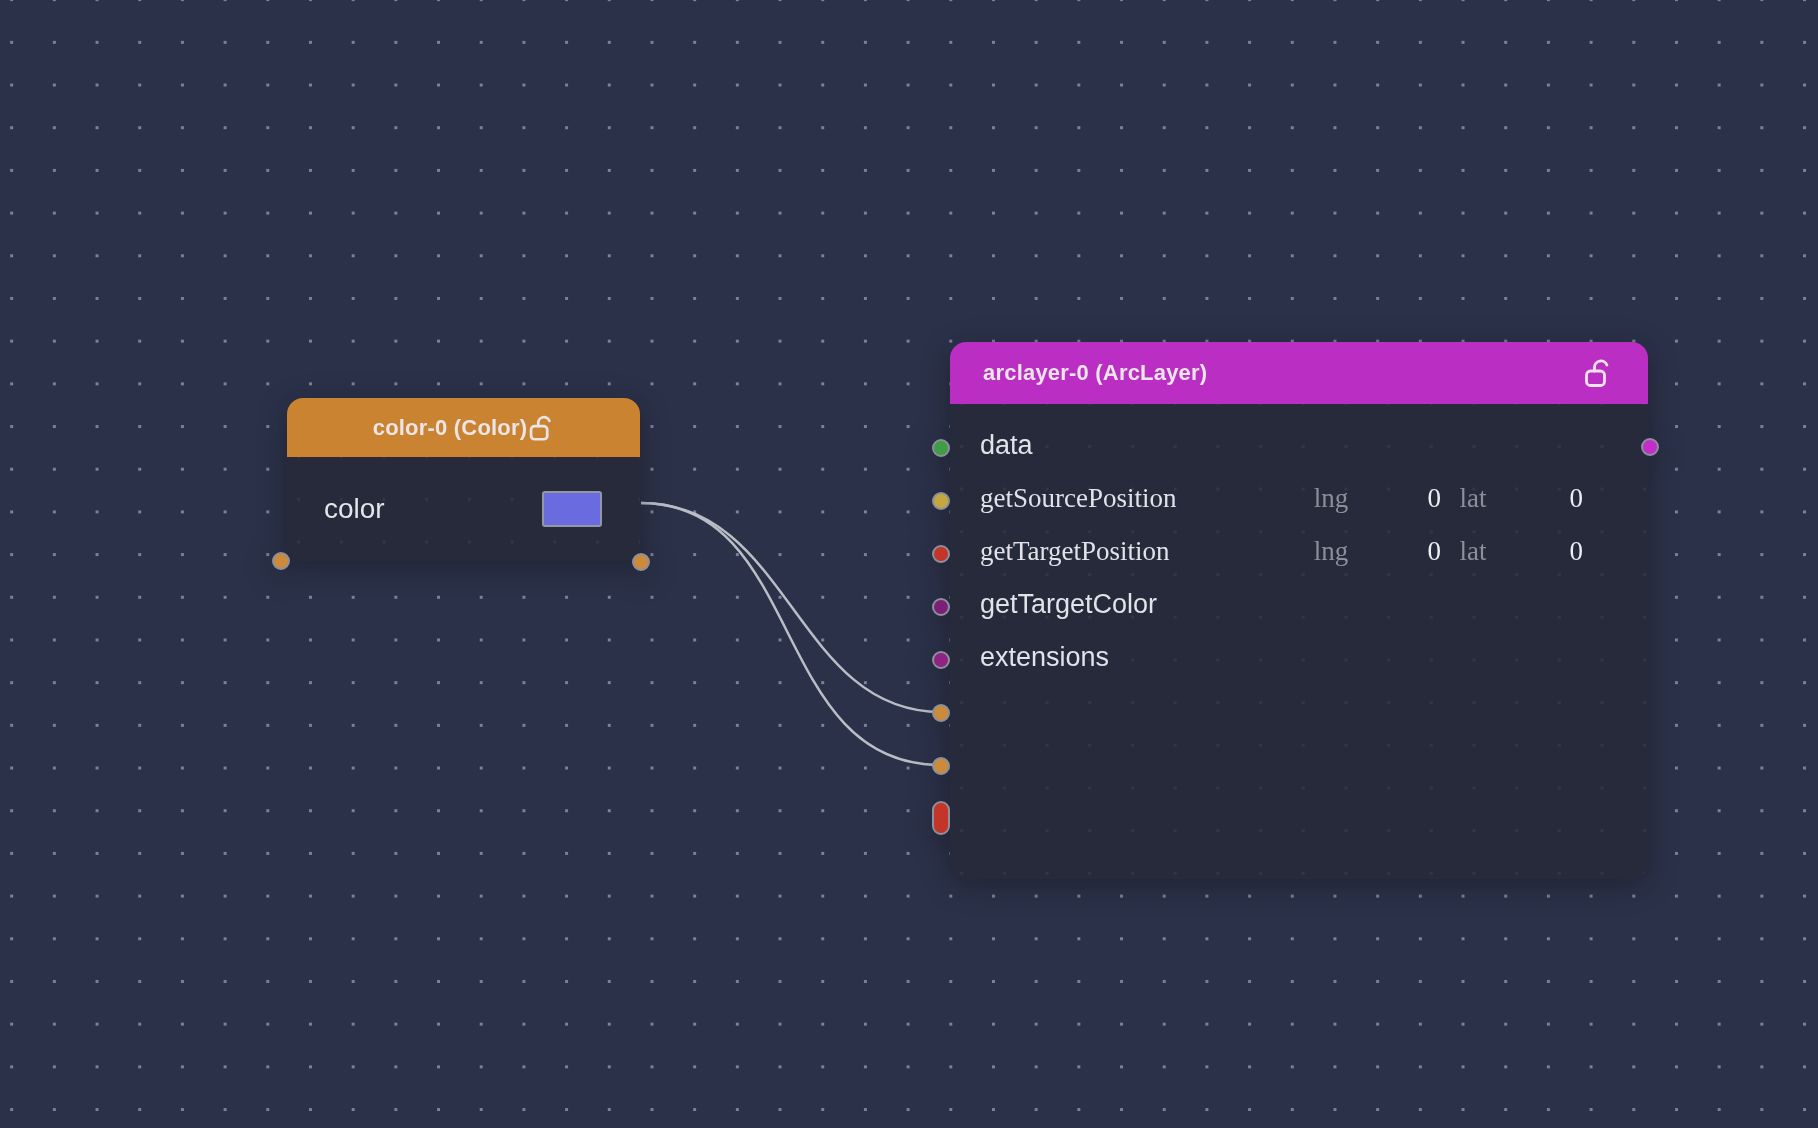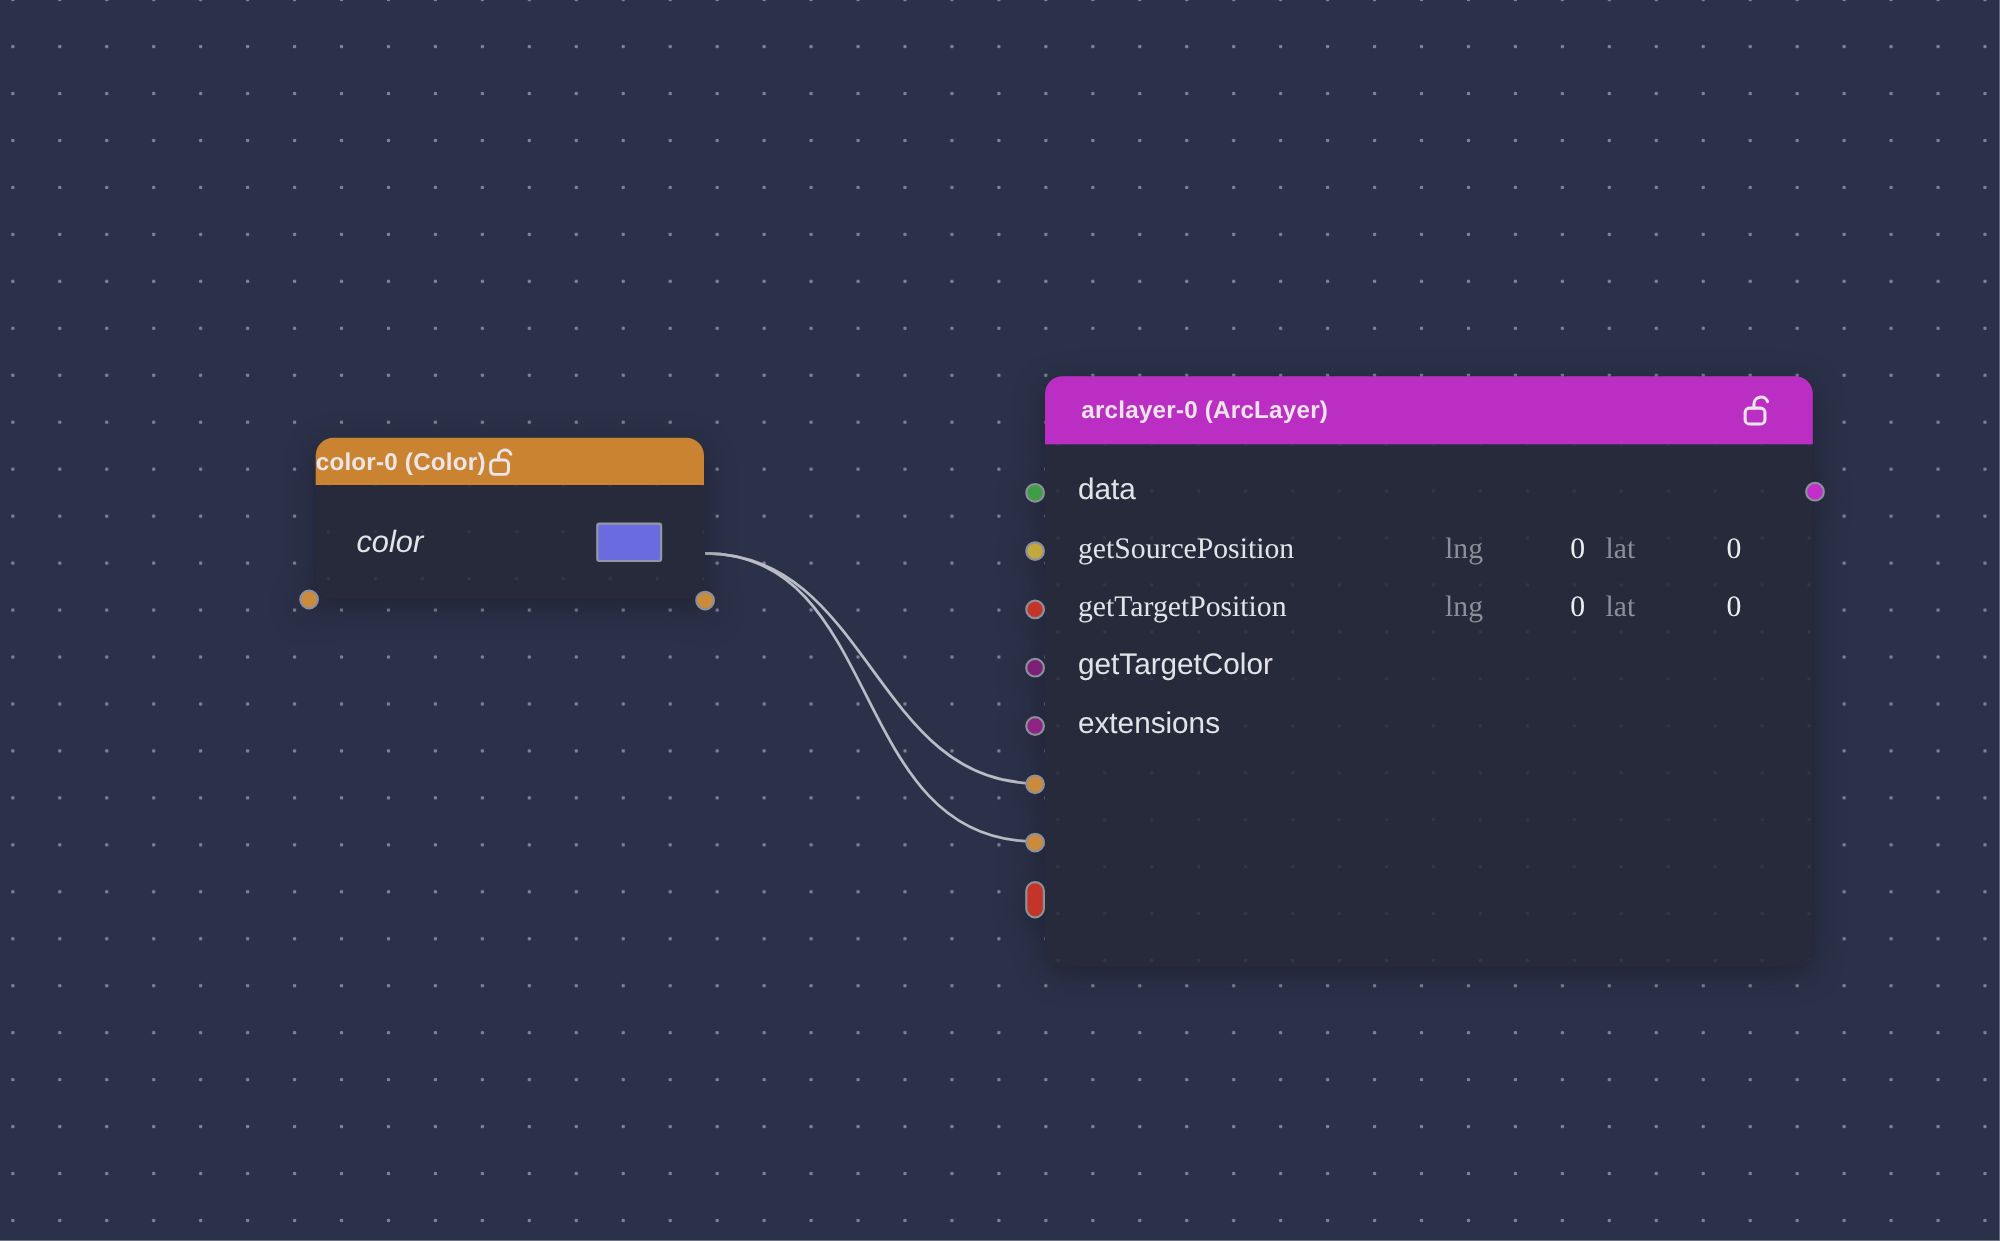--- a/index.html
+++ b/index.html
@@ -28,23 +28,23 @@
   .node-body {
     position:relative;
     border-radius:0 0 16px 16px;
     background-image:radial-gradient(circle, rgba(200,210,230,.07) 1.4px, transparent 1.9px);
     background-size:42.7px 42.7px;
     background-position:33px 21px;
   }
 
   
   .node-color { left:287px; top:398px; width:353px; }
-  .node-color .node-header { height:43px; justify-content:flex-start; }
+  .node-color .node-header { height:59px; justify-content:center; }
   .node-color .node-body { height:104px; display:flex; align-items:center; padding:0 38px 0 37px; }
-  .color-row-label { font-size:28px; color:#e4e5e9;font-style:italic; }
+  .color-row-label { font-size:28px; color:#e4e5e9; }
   .swatch {
     margin-left:auto; width:60px; height:36px;
     border:2.5px solid #9298a3; border-radius:3px;
   }
 
   
   .node-arclayer { left:950px; top:342px; width:698px; }
   .node-arclayer .node-header { height:62px; padding-left:33px; }
   .node-arclayer .node-body { height:475px; padding-top:15px; }
 

